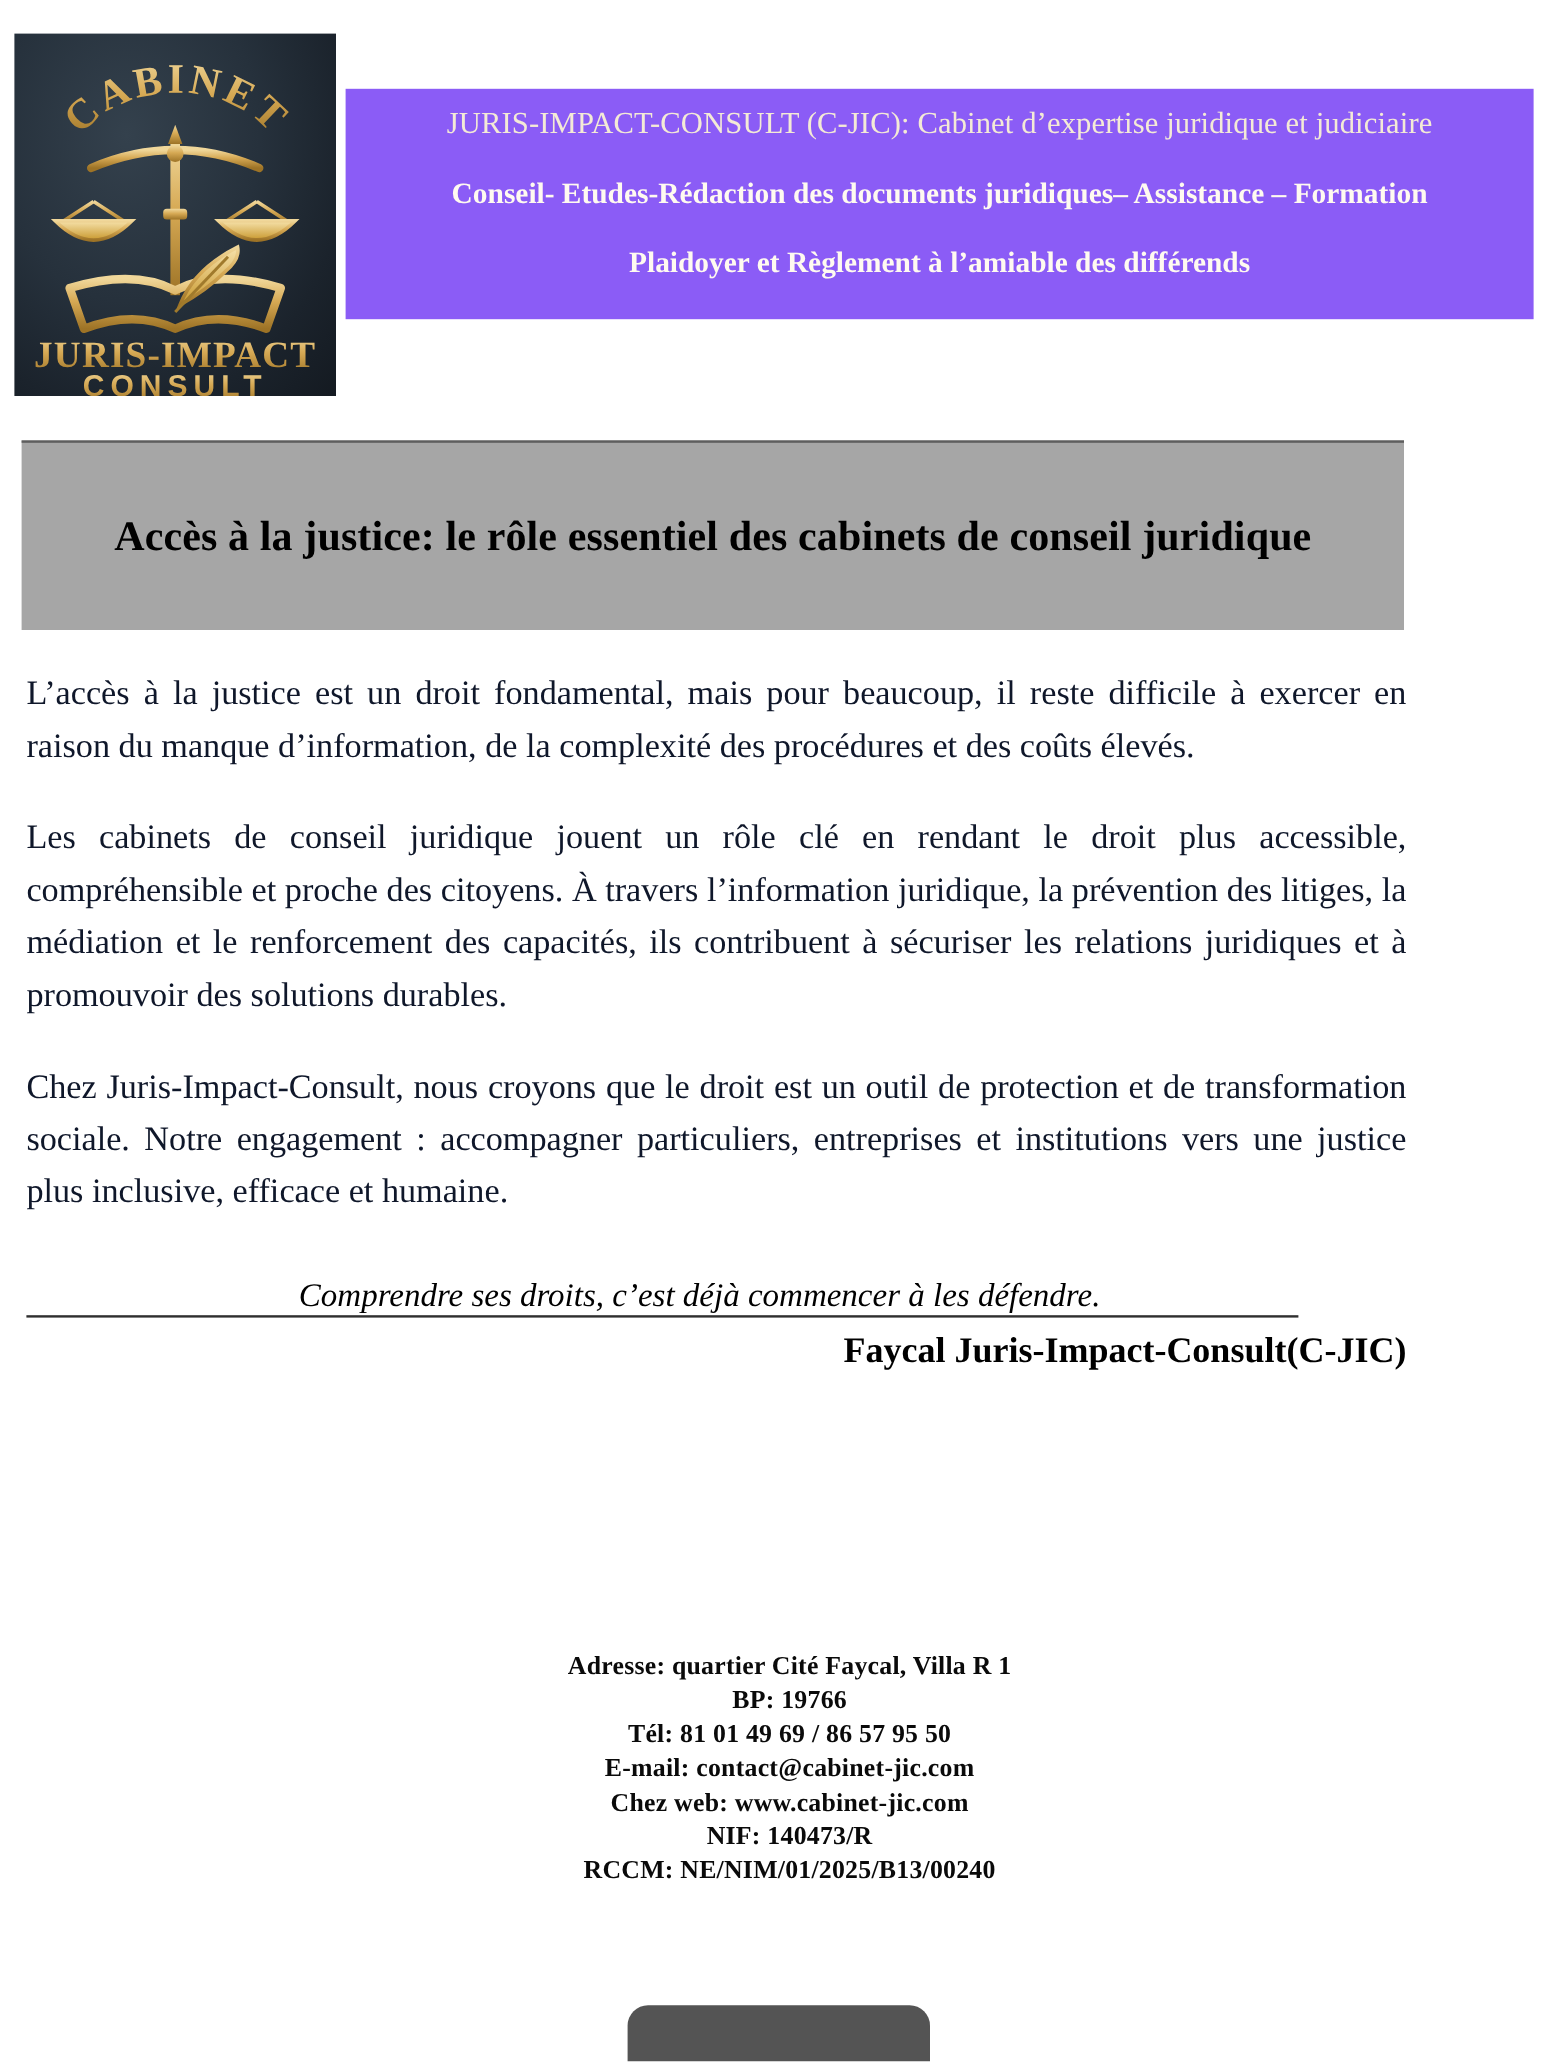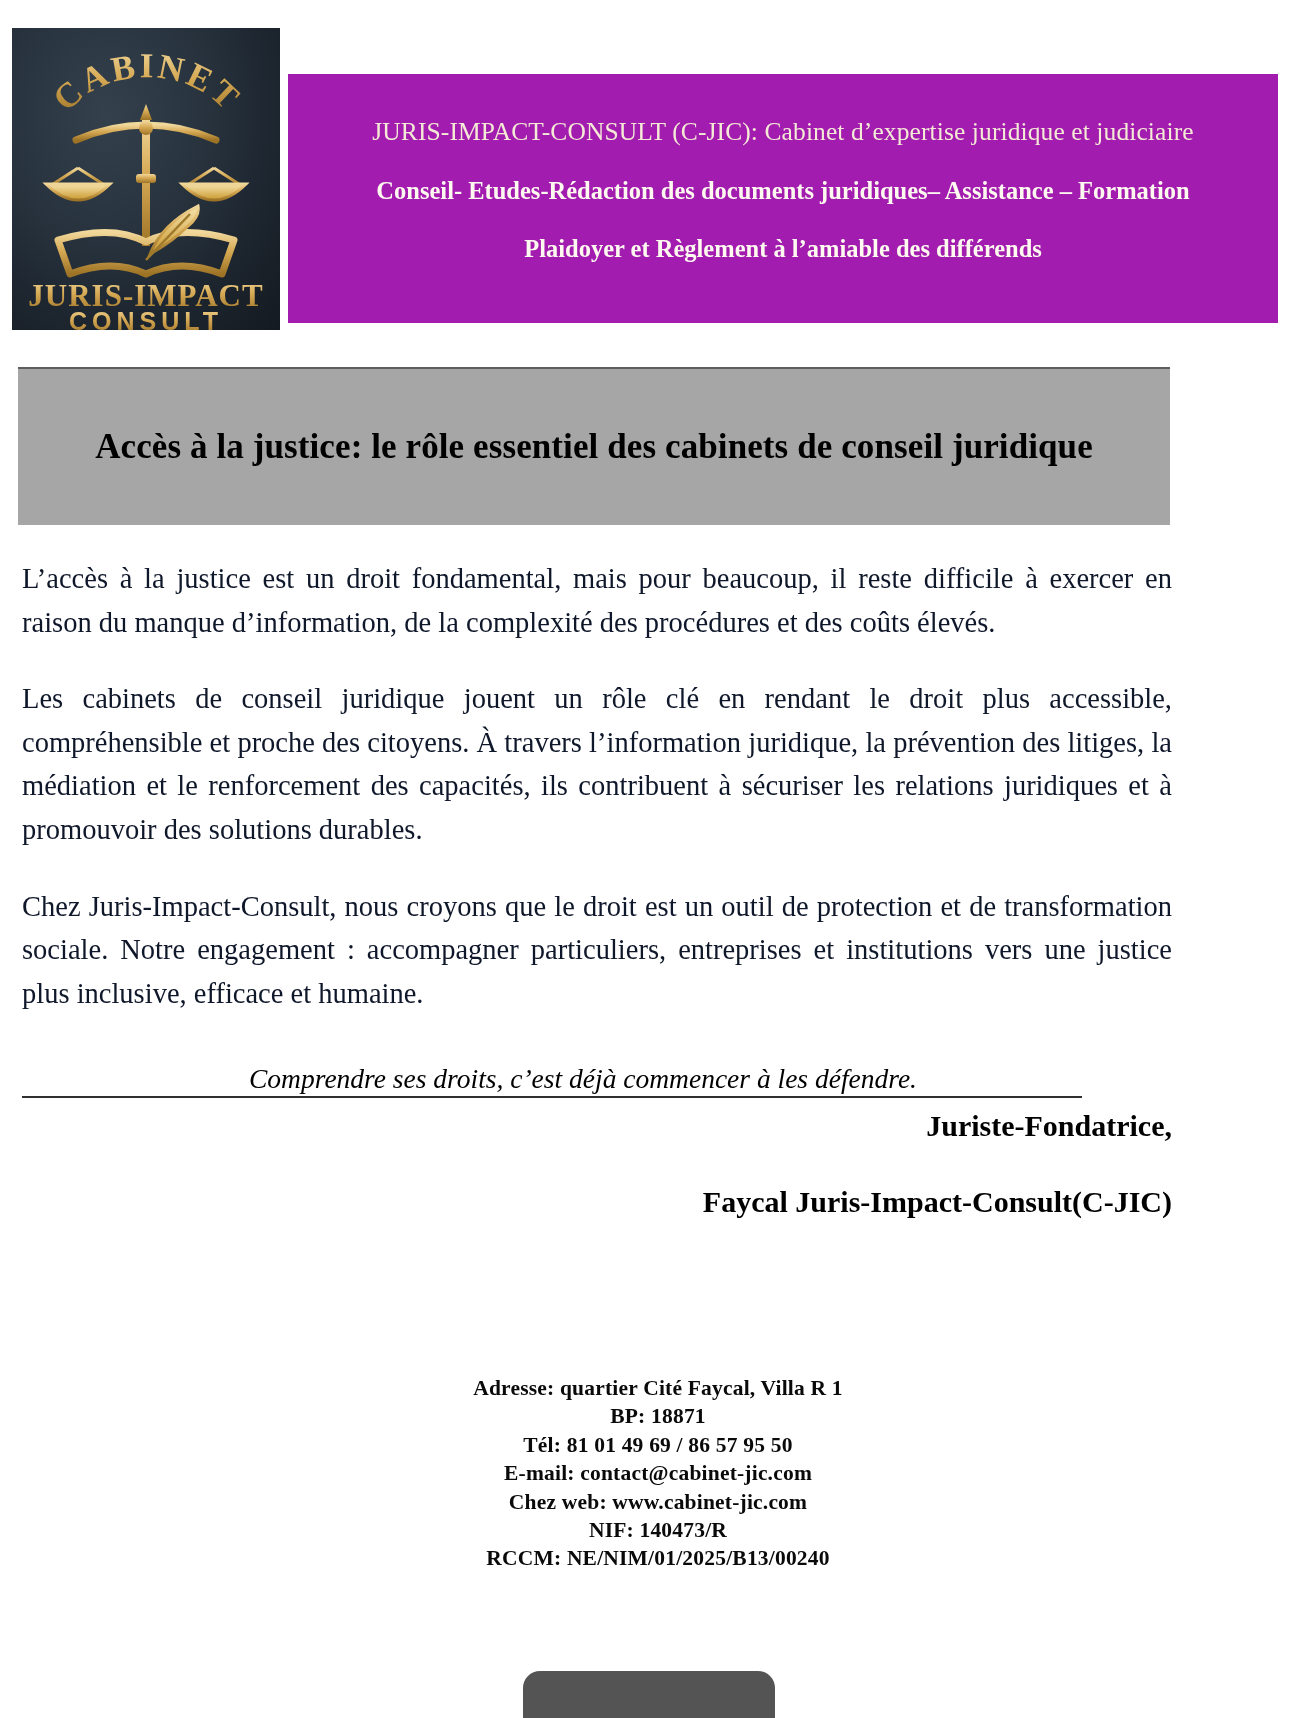--- a/index.html
+++ b/index.html
@@ -31,22 +31,22 @@
     background: radial-gradient(ellipse at 35% 28%, #34414d 0%, #26313c 45%, #1b232c 75%, #141a21 100%);
     overflow: hidden;
   }
   .logo-svg { display:block; width:100%; height:100%; }
 
   .gold-banner {
     position: absolute;
     left: 288px;
     top: 74px;
     width: 990px;
-    height: 249px;
-    background: #a21caf;
+    height: 192px;
+    background: #8b5cf6;
     display: flex;
     flex-direction: column;
     align-items: center;
     justify-content: center;
     padding: 4px 10px 22px 10px;
   }
   .gold-line-1 {
     color: #f4ead6;
     font-size: 25.5px;
     letter-spacing: .1px;
@@ -231,27 +231,26 @@
 <div class="content">
   <p class="para">L’accès à la justice est un droit fondamental, mais pour beaucoup, il reste difficile à exercer en raison du manque d’information, de la complexité des procédures et des coûts élevés.</p>
   <p class="para">Les cabinets de conseil juridique jouent un rôle clé en rendant le droit plus accessible, compréhensible et proche des citoyens. À travers l’information juridique, la prévention des litiges, la médiation et le renforcement des capacités, ils contribuent à sécuriser les relations juridiques et à promouvoir des solutions durables.</p>
   <p class="para">Chez Juris-Impact-Consult, nous croyons que le droit est un outil de protection et de transformation sociale. Notre engagement : accompagner particuliers, entreprises et institutions vers une justice plus inclusive, efficace et humaine.</p>
   <p class="tagline">Comprendre ses droits, c’est déjà commencer à les défendre.</p>
 </div>
 
 <div class="rule"></div>
 
 <div class="signature">
-  <div class="sig-line sig-line-1">Juriste-Fondatrice,</div>
   <div class="sig-line">Faycal Juris-Impact-Consult(C-JIC)</div>
 </div>
 
 <div class="footer">
   <div class="footer-line">Adresse:  quartier Cité Faycal, Villa R 1</div>
-  <div class="footer-line">BP: 18871</div>
+  <div class="footer-line">BP: 19766</div>
   <div class="footer-line">Tél: 81 01 49 69 / 86 57 95 50</div>
   <div class="footer-line">E-mail: contact@cabinet-jic.com</div>
   <div class="footer-line">Chez web: www.cabinet-jic.com</div>
   <div class="footer-line">NIF: 140473/R</div>
   <div class="footer-line">RCCM: NE/NIM/01/2025/B13/00240</div>
 </div>
 
 <div class="redaction"></div>
 
 </body></html>

